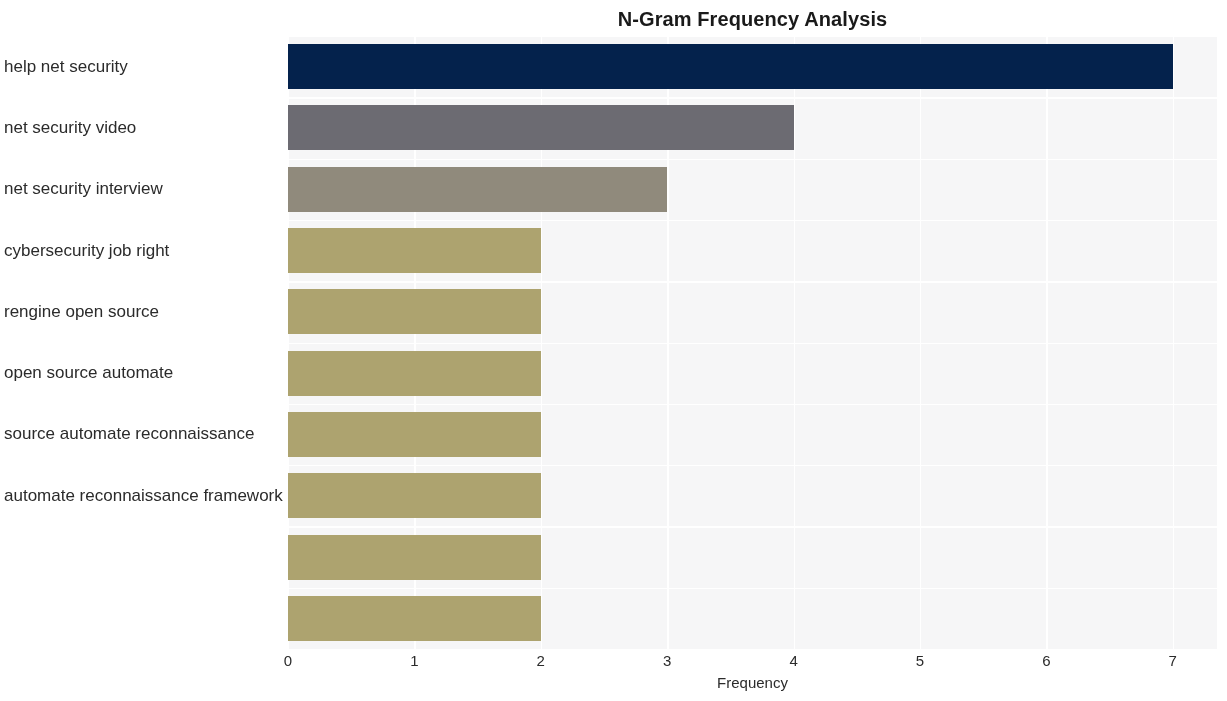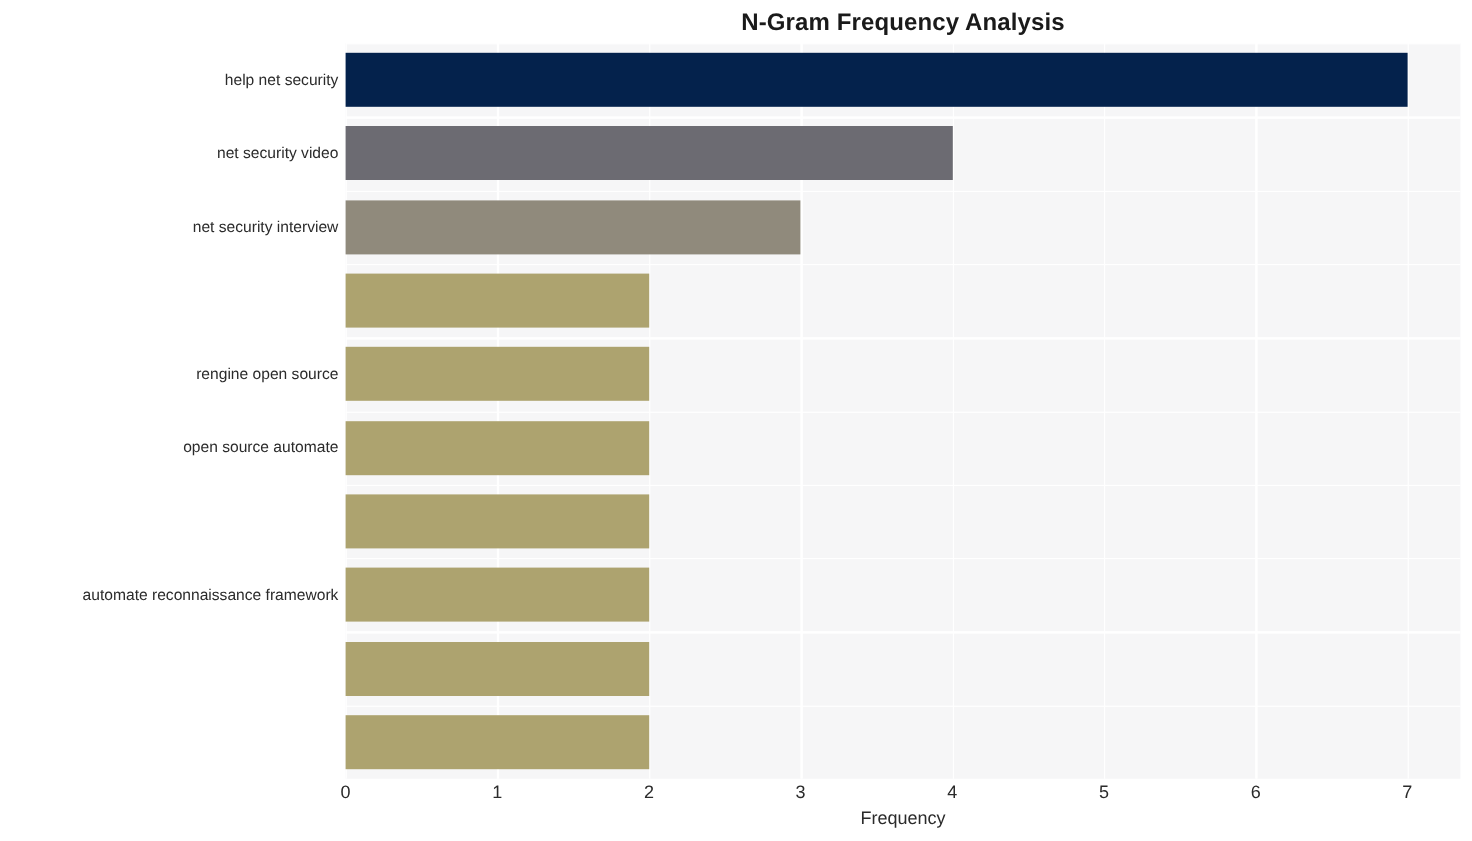--- a/index.html
+++ b/index.html
@@ -68,22 +68,21 @@
     position: absolute;
     left: 0;
     height: 45px;
   }
 
   
   .ytick {
     position: absolute;
     right: 0;
     width: 278px;
-    text-align: right;
-    font-size: 13px;
+    font-size: 17px;
     color: #2b2b2b;
     height: 20px;
     line-height: 20px;
     white-space: nowrap;
   }
   #ytick-layer {
     position: absolute;
     left: 0;
     top: 36px;
     width: 282px;
@@ -162,22 +161,24 @@
         <div class="bar" title="automate reconnaissance framework: 2" style="width: 252.789px; top: 437.25px; background: rgb(173, 163, 111);"></div>
         <div class="bar" title="reconnaissance framework web: 2" style="width: 252.789px; top: 498.55px; background: rgb(173, 163, 111);"></div>
         <div class="bar" title="framework web applications: 2" style="width: 252.789px; top: 559.85px; background: rgb(173, 163, 111);"></div>
       </div>
   </div>
 
   <div id="ytick-layer">
       <div class="ytick" style="top: 20.65px;">help net security</div>
       <div class="ytick" style="top: 143.25px;">net security interview</div>
       <div class="ytick" style="top: 81.95px;">net security video</div>
+      <div class="ytick" style="top: 204.55px;">cybersecurity job right</div>
       <div class="ytick" style="top: 327.15px;">open source automate</div>
       <div class="ytick" style="top: 265.85px;">rengine open source</div>
+      <div class="ytick" style="top: 388.45px;">source automate reconnaissance</div>
       <div class="ytick" style="top: 449.75px;">automate reconnaissance framework</div>
     </div>
 
   <div id="xtick-layer">
       <div class="xtick" style="left: 0px;">0</div>
       <div class="xtick" style="left: 126.395px;">1</div>
       <div class="xtick" style="left: 252.789px;">2</div>
       <div class="xtick" style="left: 379.184px;">3</div>
       <div class="xtick" style="left: 505.578px;">4</div>
       <div class="xtick" style="left: 631.973px;">5</div>

